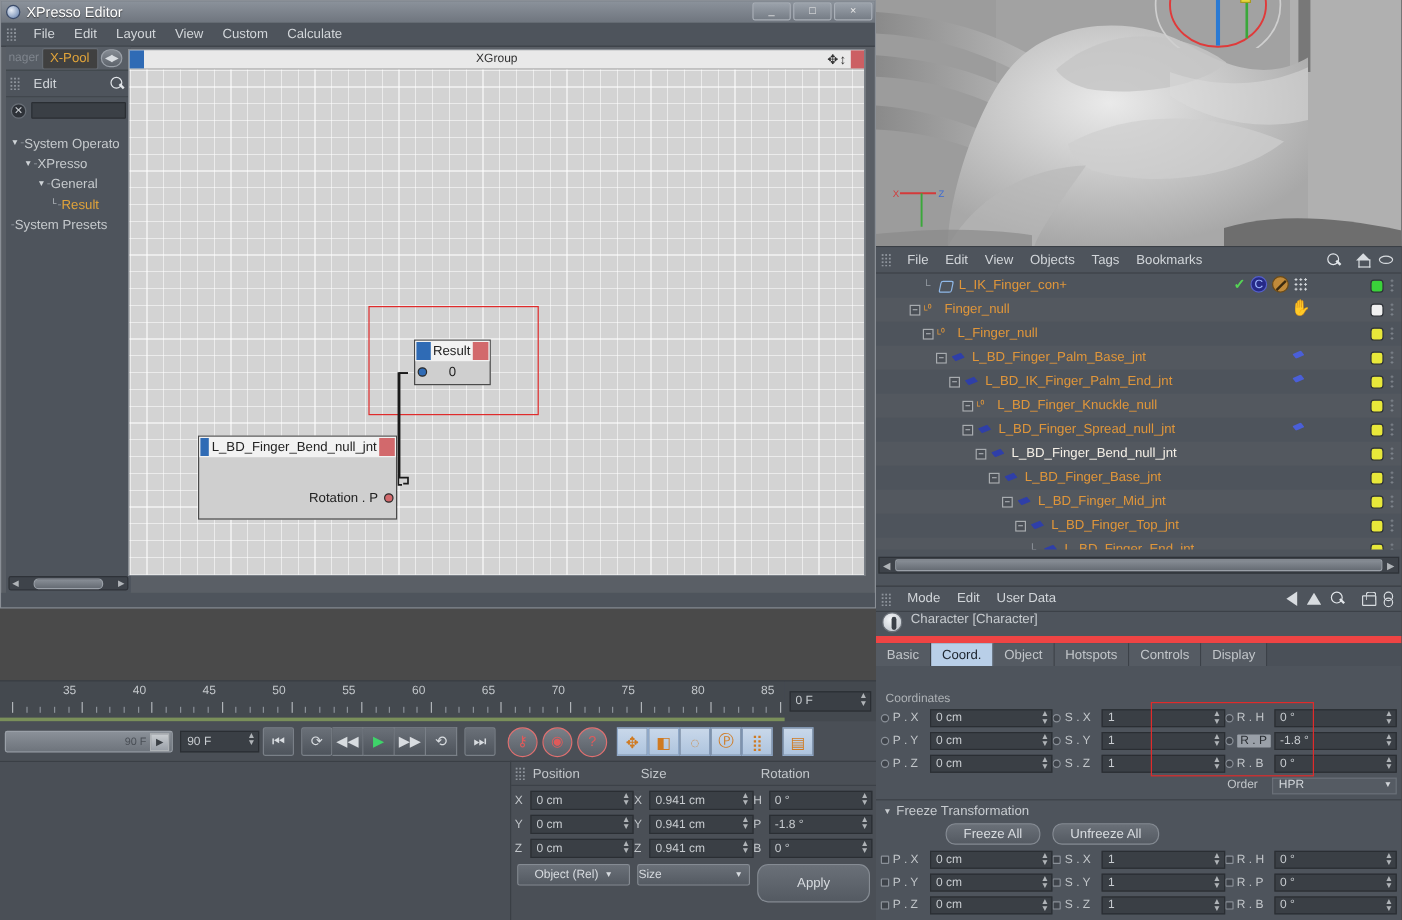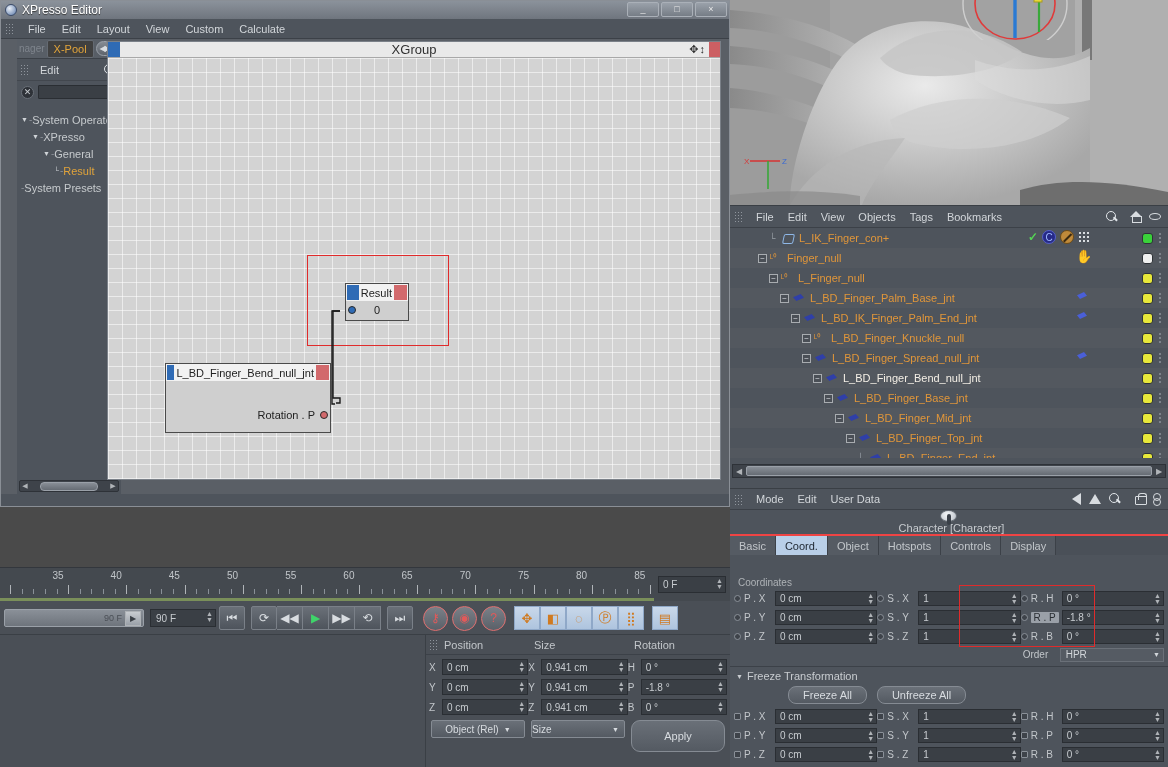--- a/index.html
+++ b/index.html
@@ -42,21 +42,21 @@
     border-bottom:1px solid #3c4148;
   }
   .gripdots {
     width:9px; height:11px; margin-right:6px;
     background-image:radial-gradient(#9aa0a8 0.6px, transparent 0.7px);
     background-size:3px 3px; opacity:.85;
   }
   #xp-menubar .mi { padding:0 8px; color:#d2d6da; font-size:11px; line-height:20px; }
 
   
-  #xp-left { position:absolute; left:16px; top:38px; width:104px; bottom:12px; background:#4e545c; }
+  #xp-left { position:absolute; left:4px; top:38px; width:104px; bottom:12px; background:#4e545c; }
   #xp-tabrow {
     height:20px; display:flex; align-items:center; background:#585e66;
     border-bottom:1px solid #3c4148; overflow:hidden;
   }
   #xp-tabrow .tabdim { color:#7f858d; font-size:10px; padding-left:2px; }
   #xp-tabrow .tabact {
     background:#404040; color:#e0a33a; font-size:11px;
     padding:2px 6px; margin:0 2px; border:1px solid #646a72; border-radius:2px;
   }
   .navknob {
@@ -111,21 +111,21 @@
     position:absolute; left:106px; top:40px; right:8px; bottom:26px;
     border:1px solid #7a8088; background:#d5d5d5;
   }
   #xg-header {
     position:absolute; left:0; top:0; width:100%; height:16px;
     background:#e9e9e9; border-bottom:1px solid #a8a8a8;
     display:flex; align-items:center; justify-content:center;
   }
   #xg-header .lblk { position:absolute; left:0; top:0; width:12px; height:15px; background:#2f6bb5; }
   #xg-header .rblk { position:absolute; right:0; top:0; width:11px; height:15px; background:#cc5f63; }
-  #xg-header .xgt { color:#303030; font-size:13px; }
+  #xg-header .xgt { color:#303030; font-size:10px; }
   #xg-header .hicons { position:absolute; right:14px; top:1px; color:#303030; font-size:11px; letter-spacing:1px; }
   #xg-canvas {
     position:absolute; left:0; top:16px; right:0; bottom:0;
     background:
       repeating-linear-gradient(to right, rgba(255,255,255,.55) 0 1px, transparent 1px 14px),
       repeating-linear-gradient(to bottom, rgba(255,255,255,.55) 0 1px, transparent 1px 14px),
       #d3d3d3;
   }
   .marquee { position:absolute; border:1px solid #e02b2b; background:transparent; }
   .node { position:absolute; background:#cfcfcf; border:1px solid #4a4a4a; }
@@ -223,21 +223,21 @@
   .tri-up { width:0;height:0;border-left:6px solid transparent;border-right:6px solid transparent;border-bottom:10px solid #d8dce0; }
   .lock-ico { width:11px;height:12px;position:relative; }
   .lock-ico::before { content:''; position:absolute; left:1px; bottom:0; width:10px;height:7px; border:1.3px solid #d8dce0; border-radius:1px; }
   .lock-ico::after { content:''; position:absolute; left:4px; top:0; width:7px;height:6px; border:1.3px solid #d8dce0; border-bottom:0; border-radius:3px 3px 0 0; }
   .opt-ico { width:7px;height:13px;position:relative; }
   .opt-ico::before,.opt-ico::after {
     content:''; position:absolute; left:0; width:6px;height:6px;
     border:1.3px solid #d8dce0; border-radius:50%;
   }
   .opt-ico::before { top:0; } .opt-ico::after { bottom:0; }
-  #am-objrow { height:26px; display:flex; align-items:center; padding-left:5px; border-bottom:2px solid #ef4444;flex-direction:column; }
+  #am-objrow { height:26px; display:flex; padding-left:5px; border-bottom:6px solid #ef4444; }
   .charico {
     width:17px;height:17px;border-radius:50%;
     background:radial-gradient(circle at 40% 35%,#f4f6f8,#b8bec6);
     border:1px solid #6a7078; margin-right:7px; position:relative;
   }
   .charico::after {
     content:''; position:absolute; left:6.5px; top:3px; width:4px;height:11px;
     background:#3a4048; border-radius:2px;
   }
   #am-objrow .otxt { color:#c8ccd0; font-size:11px; }

